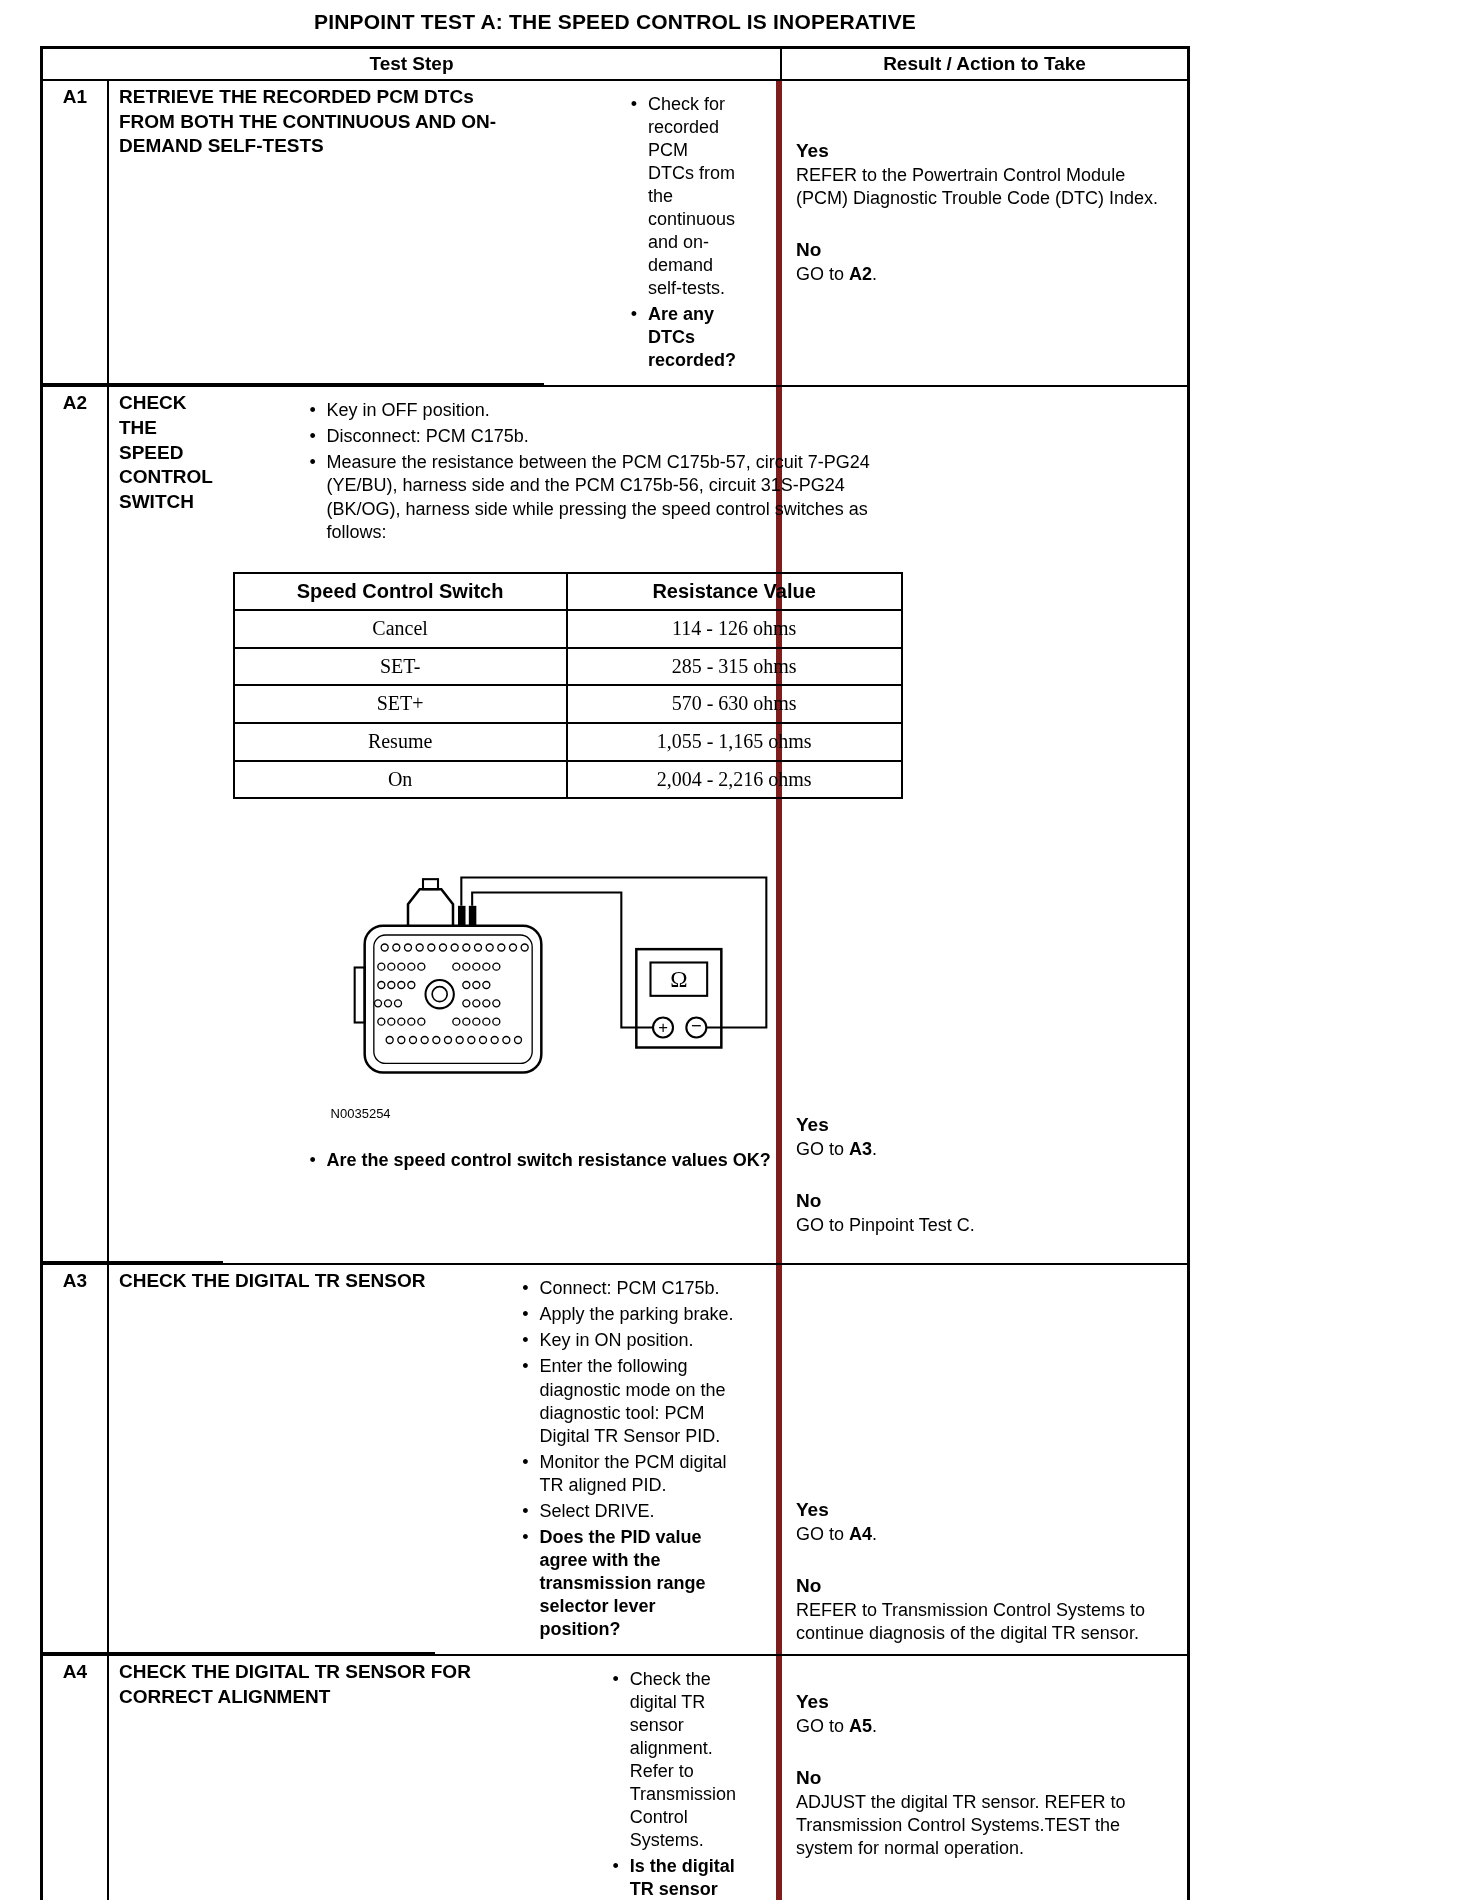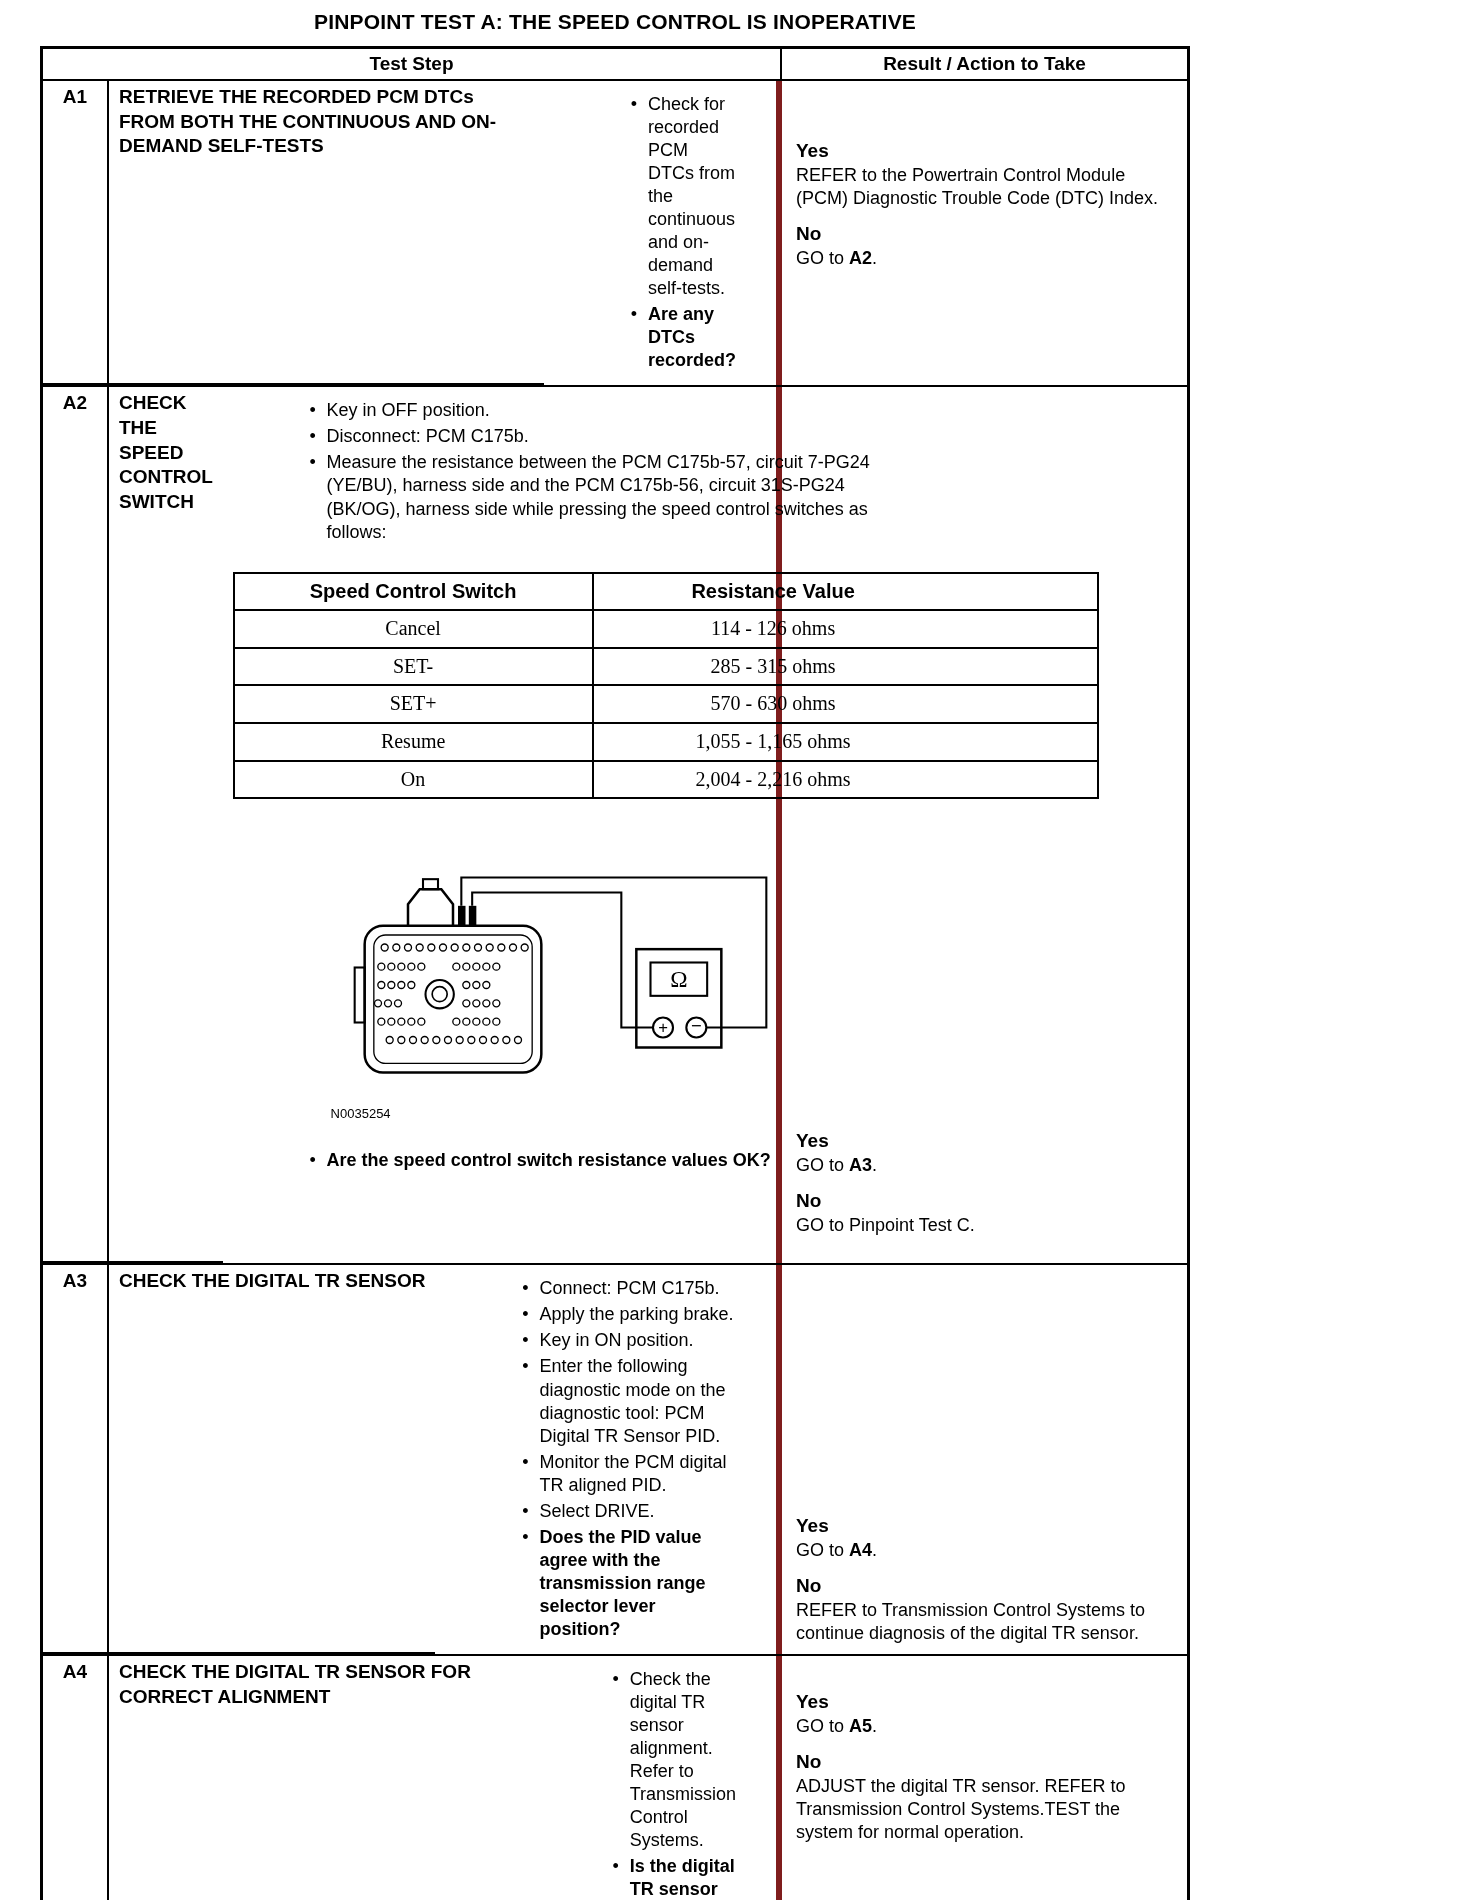--- a/index.html
+++ b/index.html
@@ -27,35 +27,35 @@
   .step-id { width: 66px; border-right: 2px solid #000; text-align: center; padding: 4px 0; }
   .step-title { flex: 1; padding: 4px 10px; }
   .step-body { flex: 1; padding: 8px 40px 10px 0; font-size: 18px; line-height: 1.28; }
 
   .bullets { list-style: none; margin: 4px 0 0 0; padding: 0; }
   .bullets li { display: flex; margin: 0 0 3px 0; }
   .bullets .dot { width: 28px; text-align: center; flex: none; margin-left: 76px; }
   .bullets .txt { flex: 1; max-width: 560px; }
   .bullets li.bold .txt { font-weight: 700; }
 
-  .inner-table { margin: 28px 0 0 10px; width: 866px; border: 2px solid #000; font-size: 20px; }
+  .inner-table { margin: 28px 0 0 10px; width: 670px; border: 2px solid #000; font-size: 20px; }
   .inner-row { display: flex; border-top: 2px solid #000; }
   .inner-row:first-child { border-top: 0; }
   .inner-cell { width: 359px; text-align: center; padding: 5px 4px; }
   .inner-cell:first-child { border-right: 2px solid #000; }
   .inner-head { font-weight: 700; }
   .inner-body { font-family: "Liberation Serif", serif; }
 
   .figure { margin: 70px 0 0 130px; }
   .fig-caption { font-size: 13px; margin: 14px 0 0 -22px; }
   .figure + .bullets { margin-top: 26px; }
 
   .step-result { flex: 1; padding: 8px 14px 12px; font-size: 18px; line-height: 1.3; display: flex; flex-direction: column; }
   .step-result.align-bottom { justify-content: flex-end; }
-  .res-pair + .res-pair { margin-top: 12px; }
+  .res-pair + .res-pair { margin-top: 28px; }
   .res-answer { font-weight: 700; font-size: 19px; }
   .res-action .b { font-weight: 700; }
 
   .continued { width: 1150px; text-align: right; font-size: 16px; margin-top: 8px; }
 </style>
 </head>
 <body>
 
 <div class="page">
   <div class="doc-title">PINPOINT TEST A: THE SPEED CONTROL IS INOPERATIVE</div>

